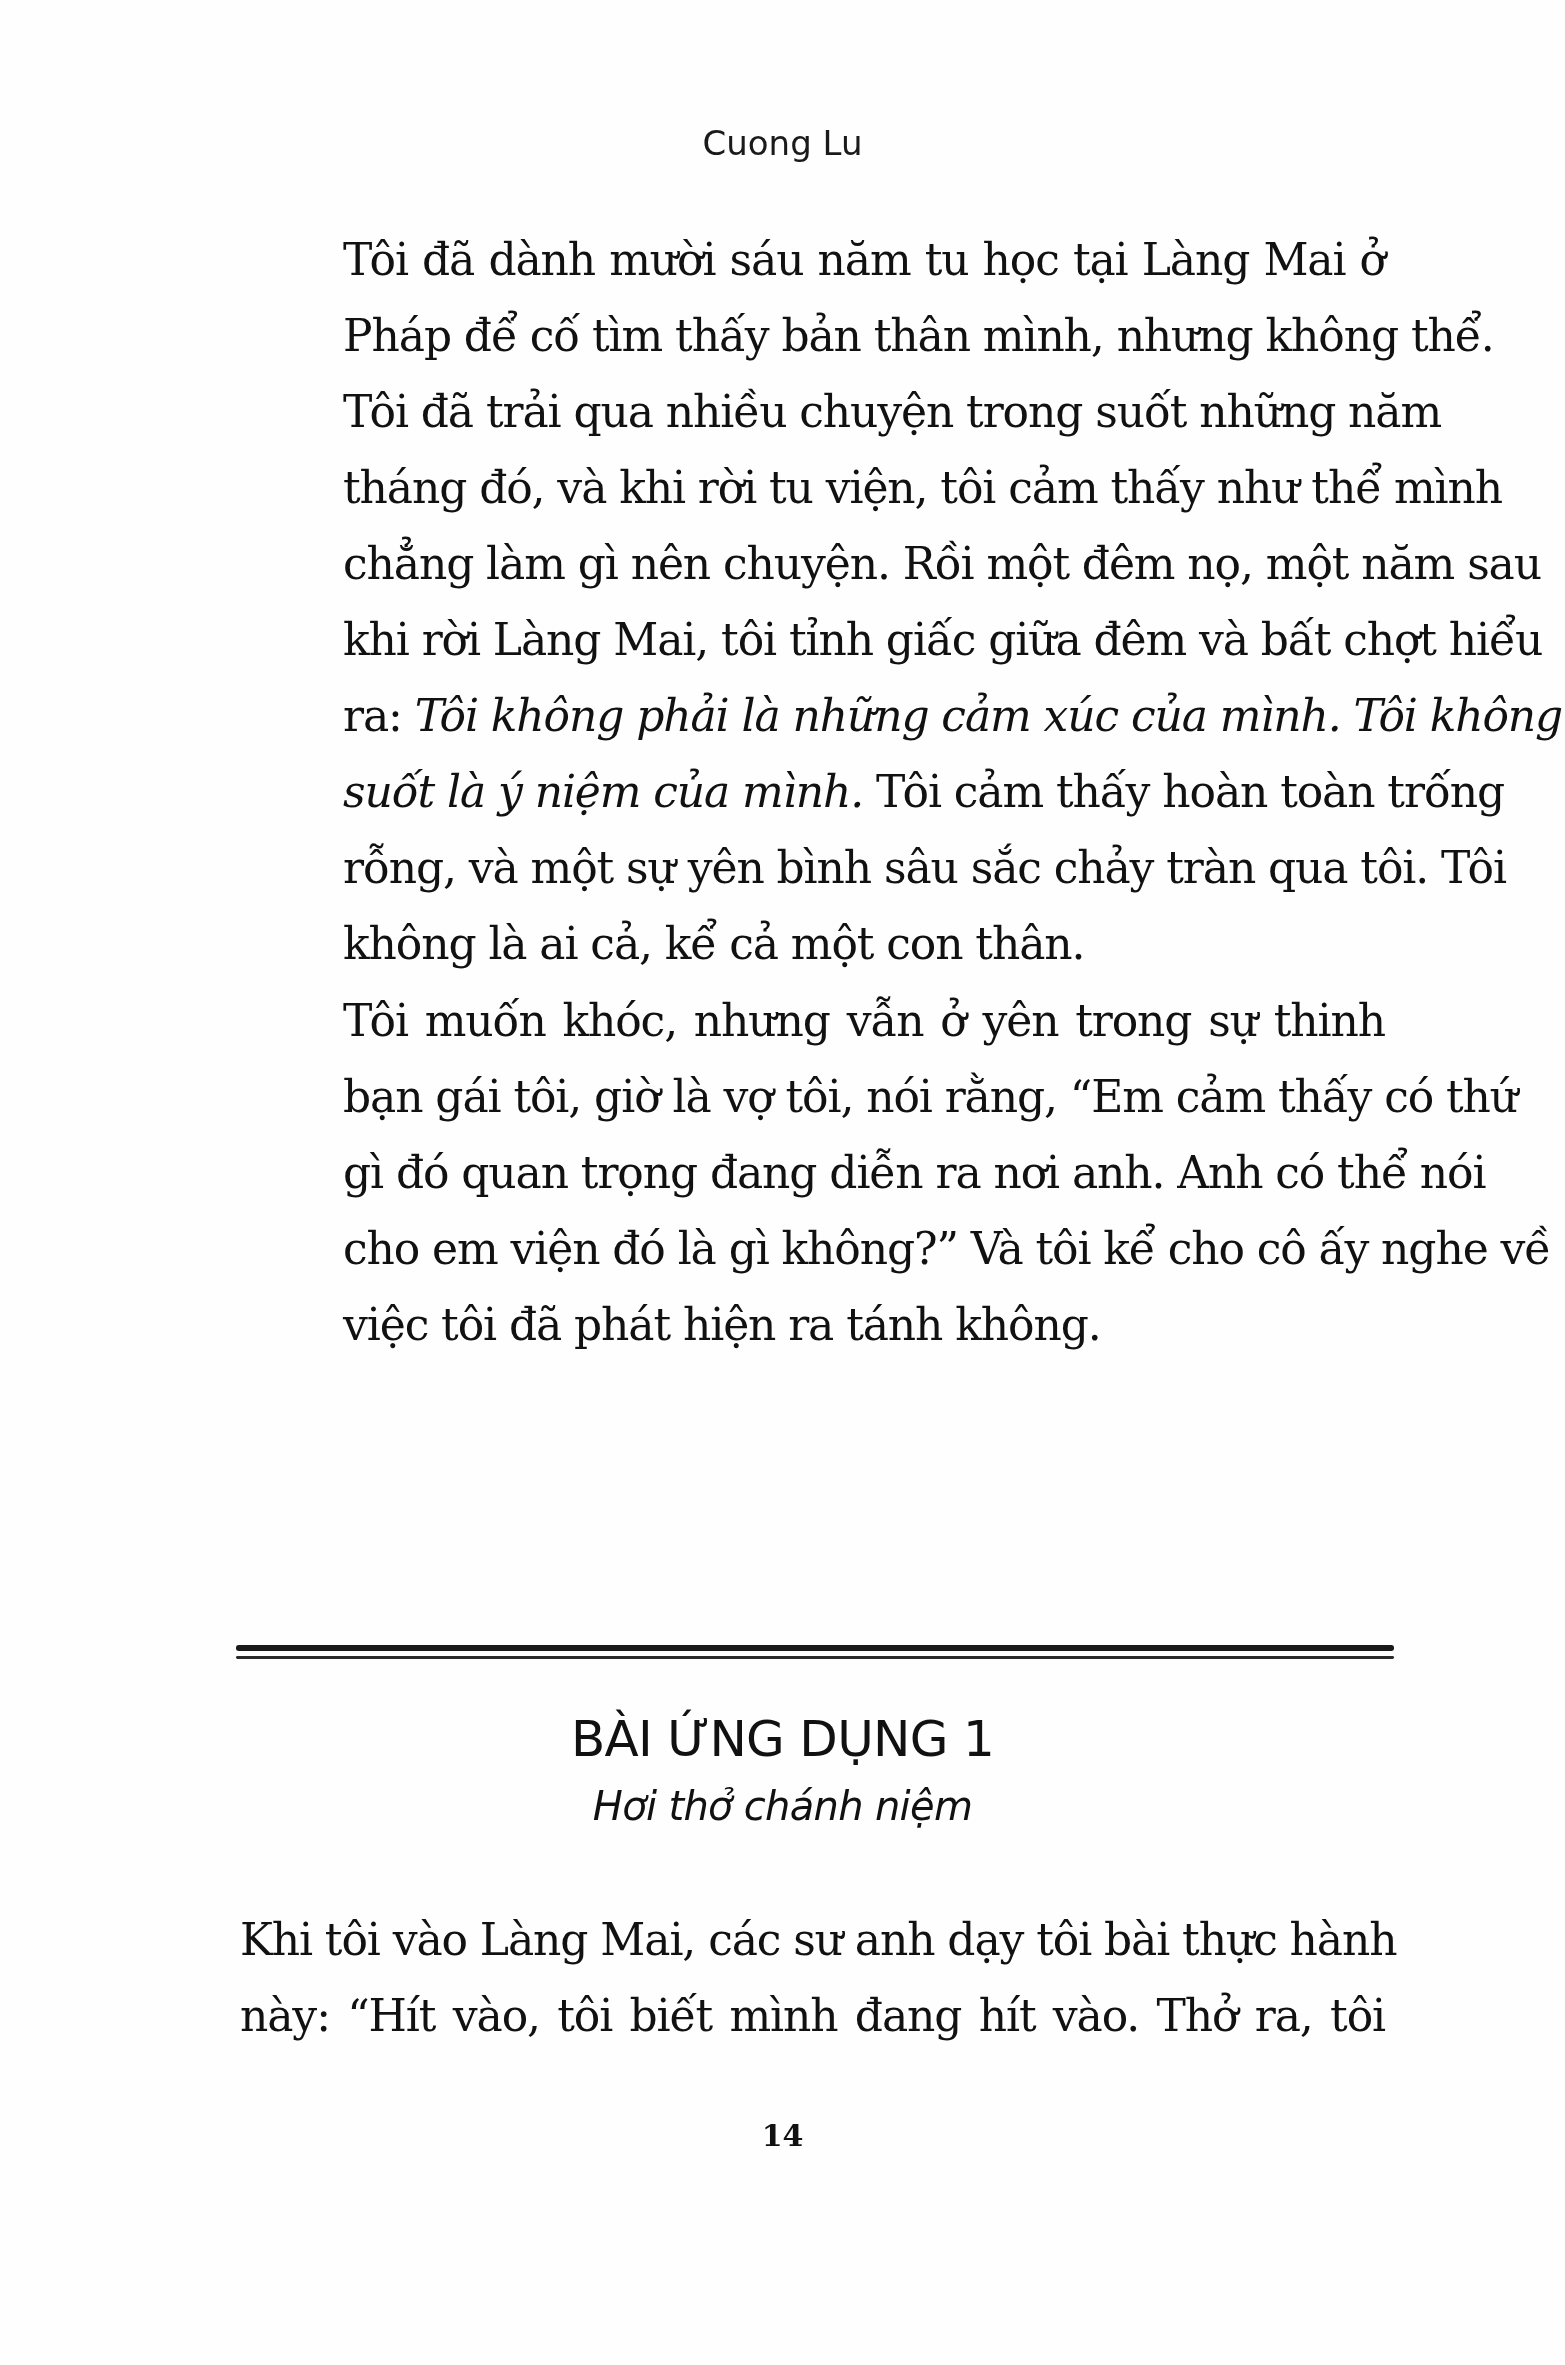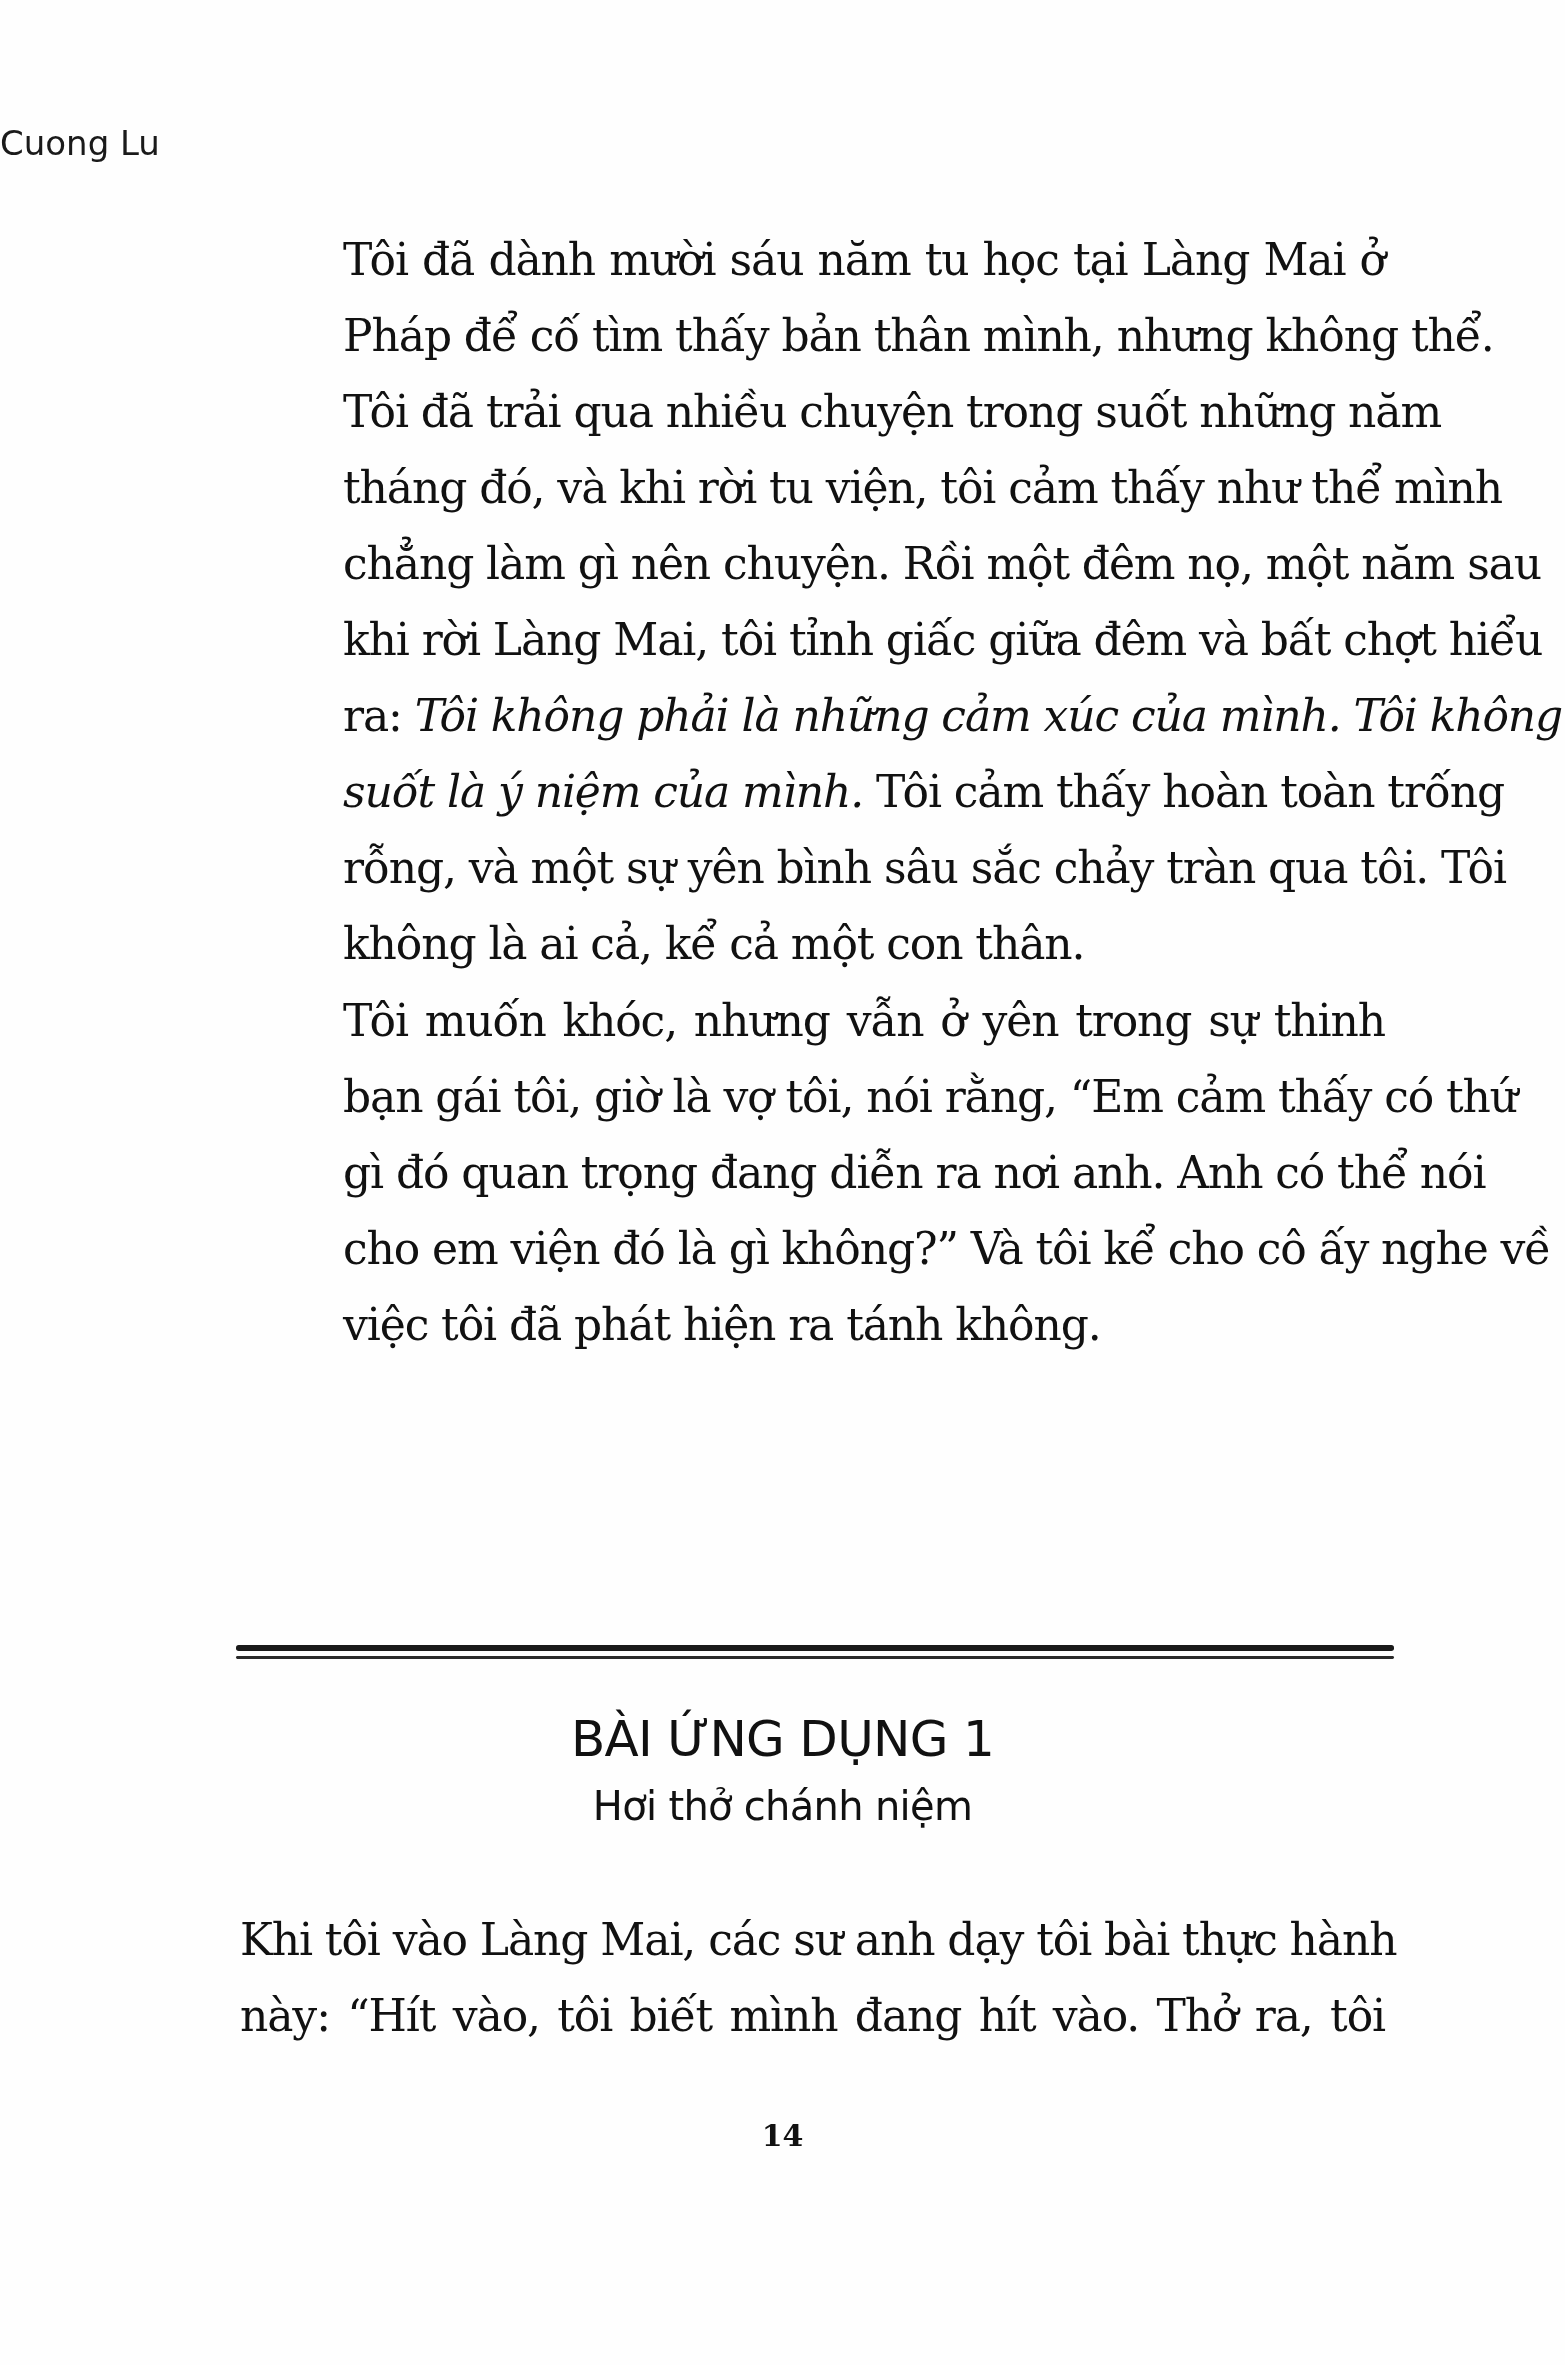--- a/index.html
+++ b/index.html
@@ -1,38 +1,38 @@
 <!DOCTYPE html>
 <html style="font-size:11px"><head>
 <meta charset="utf-8">
 <style>
   html, body { margin: 0; padding: 0; background: #ffffff; }
   body { width: 1565px; height: 2366px; position: relative; overflow: hidden; color: #111; }
   .page { position: absolute; left: 0; top: 0; width: 1565px; height: 2366px; background: #fefefe; }
   .running-header {
-    position: absolute; top: 123px; left: 0; width: 1565px; 
+    position: absolute; top: 123px; left: 0; width: 1565px; text-align: center;
     font-family: "DejaVu Sans", sans-serif; font-size: 34px; color: #1a1a1a; letter-spacing: 0px;
   }
   .body-block { position: absolute; left: 236px; width: 1153px; font-family: "DejaVu Serif", serif; color: #111; }
   .para { font-size: 44px; line-height: 76px; text-align: justify; margin: 4px; letter-spacing: -1.1px; }
   .para.indent { text-indent: 103px; }
   .line { display: block; text-align: justify; text-align-last: justify; white-space: nowrap; }
   .line.last { text-align-last: left; }
   .para1 { top: 218px; }
   .para2 { top: 979px; }
   .rule-wrap { position: absolute; left: 236px; width: 1158px; top: 1645px; height: 20.6px; }
   .rule-thick { position: absolute; left: 0; right: 0; top: 0; height: 6.2px; background: #1a1a1a; border-radius: 2.7px; }
   .rule-thin { position: absolute; left: 0; right: 0; top: 11px; height: 2.7px; background: #2a2a2a; border-radius: 1.4px; }
   .section-title {
     position: absolute; top: 1710px; left: 0; width: 1565px; text-align: center;
     font-family: "DejaVu Sans", sans-serif; font-size: 50px; color: #111; letter-spacing: -0.7px;
   }
   .section-subtitle {
     position: absolute; top: 1783px; left: 0; width: 1565px; text-align: center;
-    font-family: "DejaVu Sans", sans-serif; font-size: 40px; color: #111; letter-spacing: -0.7px;
+    font-family: "DejaVu Sans", sans-serif; font-style: italic; font-size: 40px; color: #111; letter-spacing: -0.7px;
   }
   .para3 { top: 1898px; }
   .page-number {
     position: absolute; top: 2118px; left: 0; width: 1565px; text-align: center;
     font-family: "DejaVu Serif", serif; font-weight: bold; font-size: 30px; color: #111;
   }
   i { font-style: italic; }
 </style>
 </head>
 <body>

